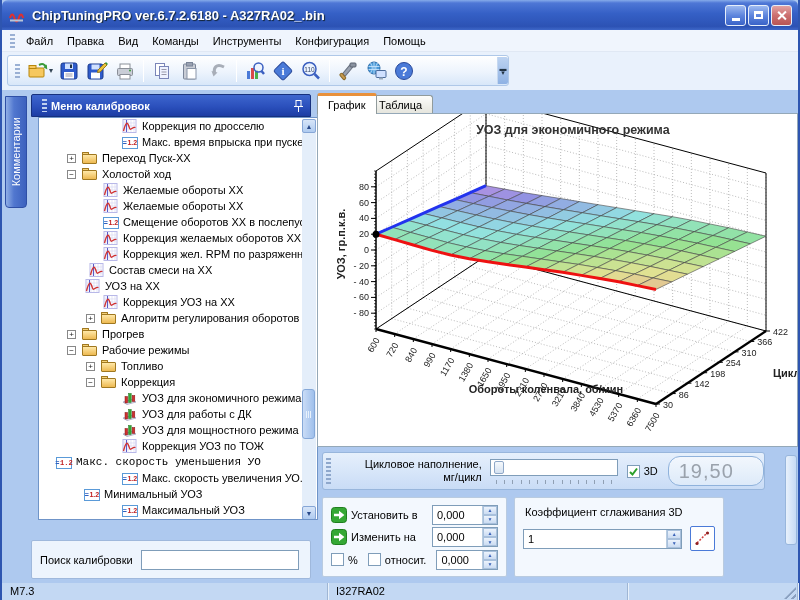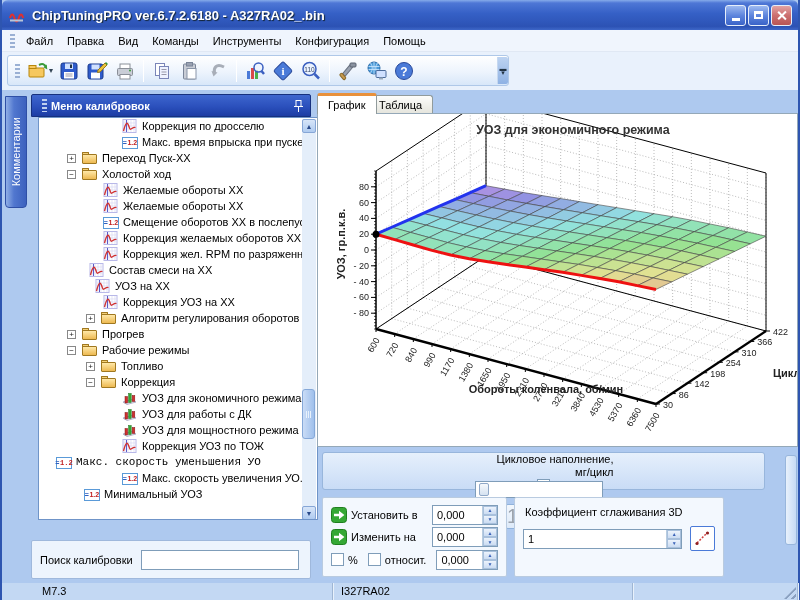--- a/index.html
+++ b/index.html
@@ -81,21 +81,21 @@
   .tab { position:absolute; top:93px; height:21px; padding:0 10px; display:flex; align-items:center;
     border:1px solid #919B9C; border-bottom:none; border-radius:3px 3px 0 0; }
   .tab.active { left:315px; background:#fff; border-top:3px solid #E8913C; z-index:3; height:21px; }
   .tab.inactive { left:366px; top:95px; height:19px; background:linear-gradient(180deg,#FDFDFB,#E4E4DC); }
   .chart-panel { position:absolute; left:315px; top:113px; width:481px; height:334px; background:#fff; border:1px solid #94A8B8; }
   .chart-panel svg { position:absolute; left:0; top:0; }
 
   
   .rowpanel { position:absolute; left:320px; top:452px; width:443px; height:38px;
     background:linear-gradient(180deg,#E6F0FC,#C9DCF6); border:1px solid #98B6DC; border-radius:3px;
-    display:flex; align-items:center;flex-direction:column; }
+    display:flex; align-items:center; }
   .rp-grip { width:5px; height:26px; margin:0 4px 0 3px;
     background:repeating-linear-gradient(180deg,#8FA8CC 0 2px,transparent 2px 4px); }
   .cf-label { width:148px; text-align:right; line-height:13px; margin-right:8px; }
   .slider { position:relative; width:128px; height:28px; margin-right:10px; }
   .slider-groove { position:absolute; left:0; top:2px; width:128px; height:17px; background:#fff; border:1px solid #7F9DB9; }
   .slider-thumb { position:absolute; left:4px; top:4px; width:10px; height:13px;
     background:linear-gradient(180deg,#F6F9FC,#D5E2F1); border:1px solid #8FA8C8; border-radius:2px; }
   .slider-ticks { position:absolute; left:6px; top:23px; width:116px; height:4px;
     background:repeating-linear-gradient(90deg,#90A0B4 0 1px,transparent 1px 8.2px); }
   .checkbox { width:13px; height:13px; background:#fff; border:1px solid #7F9DB9; display:inline-flex; align-items:center; justify-content:center; flex:0 0 13px; }
@@ -120,21 +120,21 @@
     background:linear-gradient(180deg,#ECF3FC,#CBDCF2); border:1px solid #A8C0DC; }
   .smooth-row { display:flex; align-items:center; margin-top:8px; }
   .spinbox.wide { width:160px; }
   .toolbtn { width:25px; height:25px; margin-left:8px; border:1px solid #4A7AD8; border-radius:2px; background:#fff;
     display:flex; align-items:center; justify-content:center; }
   .cbx-lbl { margin:0 10px 0 4px; }
 
   
   .statusbar { position:absolute; left:0; top:583px; width:100%; height:17px; background:#C3D8F3; display:flex; }
   .status-cell { border-right:1px solid #9FB6D4; box-shadow:1px 0 0 #E8F1FB; padding:2px 8px; }
-  .status-cell:nth-child(1){ width:299px;margin-left:32px; } .status-cell:nth-child(2){ width:300px; } .status-cell:nth-child(3){ flex:1; position:relative; }
+  .status-cell:nth-child(1){ width:326px; } .status-cell:nth-child(2){ width:300px; } .status-cell:nth-child(3){ flex:1; position:relative; }
   .rgrip { position:absolute; right:1px; bottom:1px; width:12px; height:12px;
     background:repeating-linear-gradient(135deg,transparent 0 3px,#8AA0C0 3px 5px); clip-path:polygon(100% 0,100% 100%,0 100%); }
 </style>
 </head>
 <body>
 
 <div class="win">
 
   <div class="titlebar">
     <svg width="18" height="16">
@@ -393,21 +393,21 @@
           </div>
           <div class="trow" style="padding-left: 33px;">
             <span class="ic leafpad"><svg width="15" height="14">
                 <rect x="1" y="0.5" width="13" height="13" fill="#fff" stroke="#B8B8E8"></rect>
                 <path d="M3,1 v12 M6,1 v12 M9,1 v12 M12,1 v12 M1,4 h13 M1,7 h13 M1,10 h13" stroke="#D8D8F2" stroke-width=".7"></path>
                 <line x1="4.5" y1="1" x2="4.5" y2="13" stroke="#5A5AC8"></line>
                 <path d="M1.5,12 C4,2 5.5,2.5 7.5,9 C8.8,12.5 10,7.5 13.5,8.5" fill="none" stroke="#D03030" stroke-width="1.3"></path>
               </svg></span>
             <span>Состав смеси на ХХ</span>
           </div>
-          <div class="trow" style="padding-left: 39px;">
+          <div class="trow" style="padding-left: 29px;">
             <span class="ic leafpad"><svg width="15" height="14">
                 <rect x="1" y="0.5" width="13" height="13" fill="#fff" stroke="#B8B8E8"></rect>
                 <path d="M3,1 v12 M6,1 v12 M9,1 v12 M12,1 v12 M1,4 h13 M1,7 h13 M1,10 h13" stroke="#D8D8F2" stroke-width=".7"></path>
                 <line x1="4.5" y1="1" x2="4.5" y2="13" stroke="#5A5AC8"></line>
                 <path d="M1.5,12 C4,2 5.5,2.5 7.5,9 C8.8,12.5 10,7.5 13.5,8.5" fill="none" stroke="#D03030" stroke-width="1.3"></path>
               </svg></span>
             <span>УОЗ на ХХ</span>
           </div>
           <div class="trow" style="padding-left: 47px;">
             <span class="ic leafpad"><svg width="15" height="14">
@@ -498,20 +498,24 @@
             <span class="ic leafpad ic-num"><i>=</i>1.2</span>
             <span>Макс. скорость уменьшения УО</span>
           </div>
           <div class="trow" style="padding-left: 66px;">
             <span class="ic leafpad ic-num"><i>=</i>1.2</span>
             <span>Макс. скорость увеличения УО.</span>
           </div>
           <div class="trow" style="padding-left: 28px;">
             <span class="ic leafpad ic-num"><i>=</i>1.2</span>
             <span>Минимальный УОЗ</span>
+          </div>
+          <div class="trow" style="padding-left: 66px;">
+            <span class="ic leafpad ic-num"><i>=</i>1.2</span>
+            <span>Максимальный УОЗ</span>
           </div>
         </div>
       <div class="vscroll">
         <div class="sb-btn" style="left:0;top:0;width:14px;height:14px;">▲</div>
         <div class="sb-thumb" style="left:0;top:270px;width:13px;height:50px;">
             <span class="thumb-grip">
               <i></i>
               <i></i>
               <i></i>
             </span>

